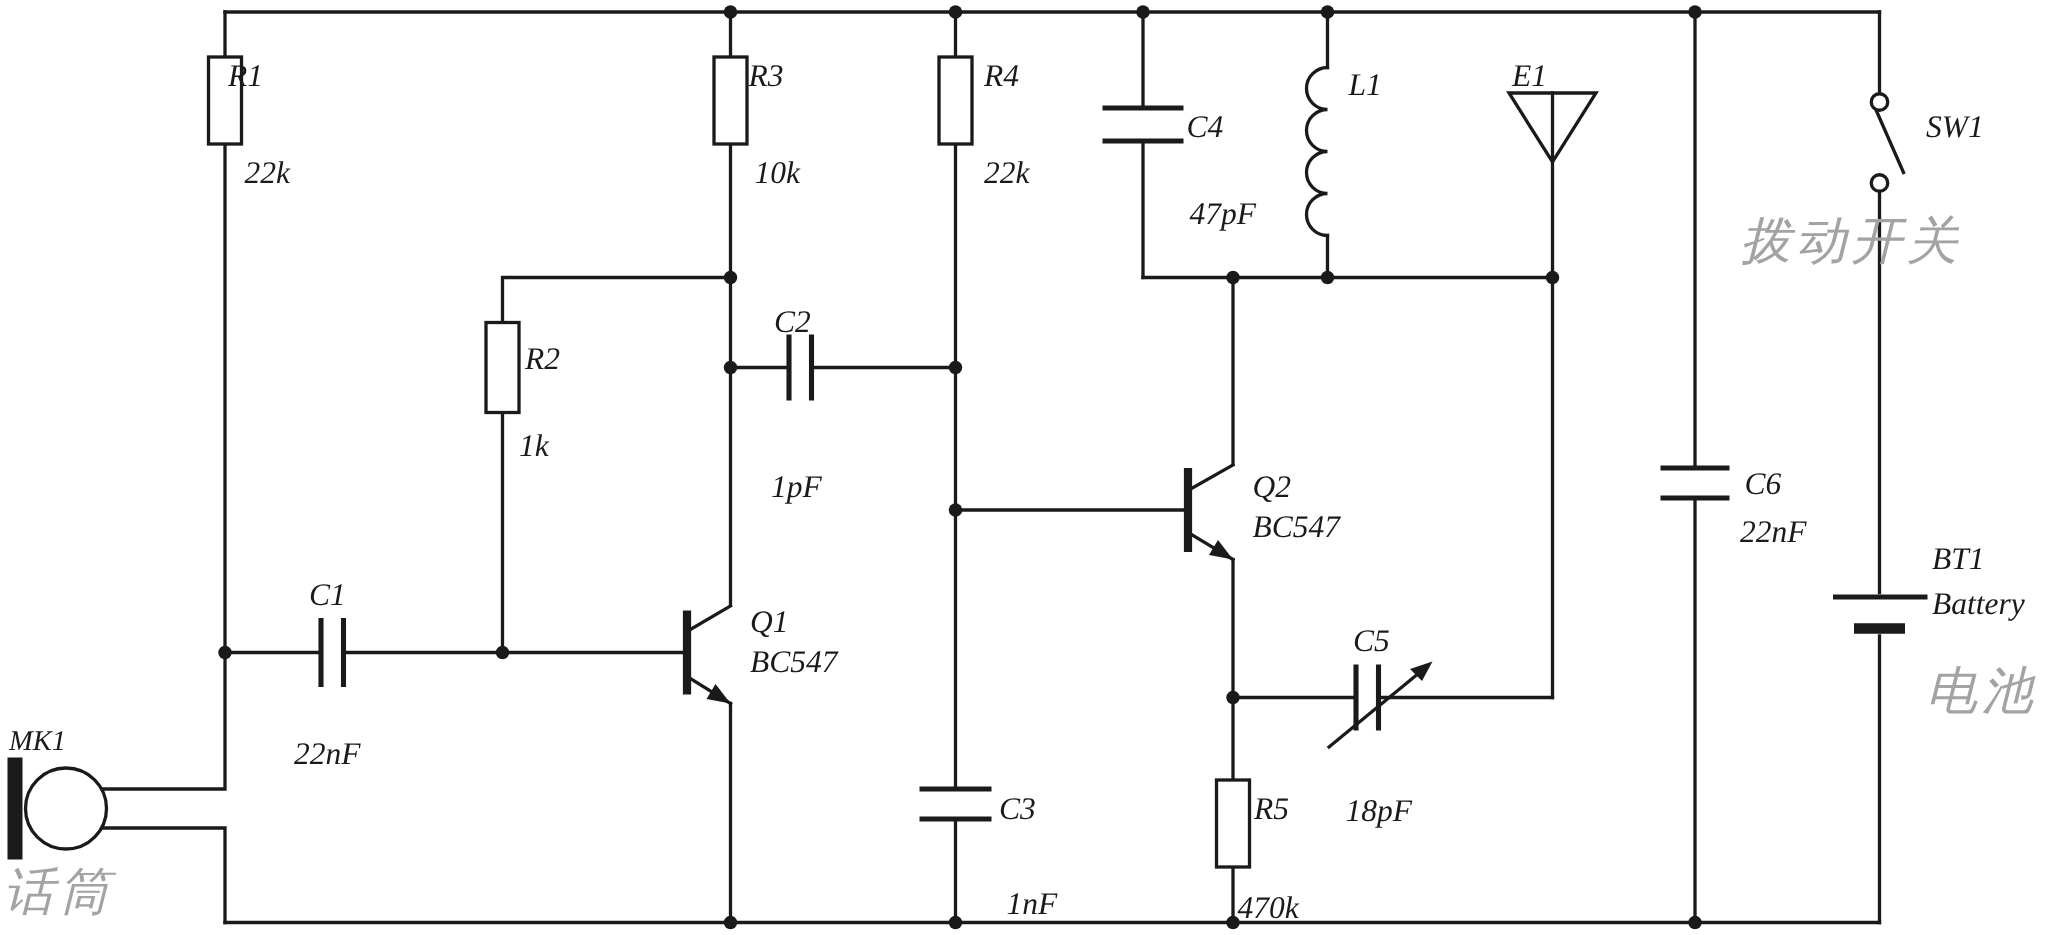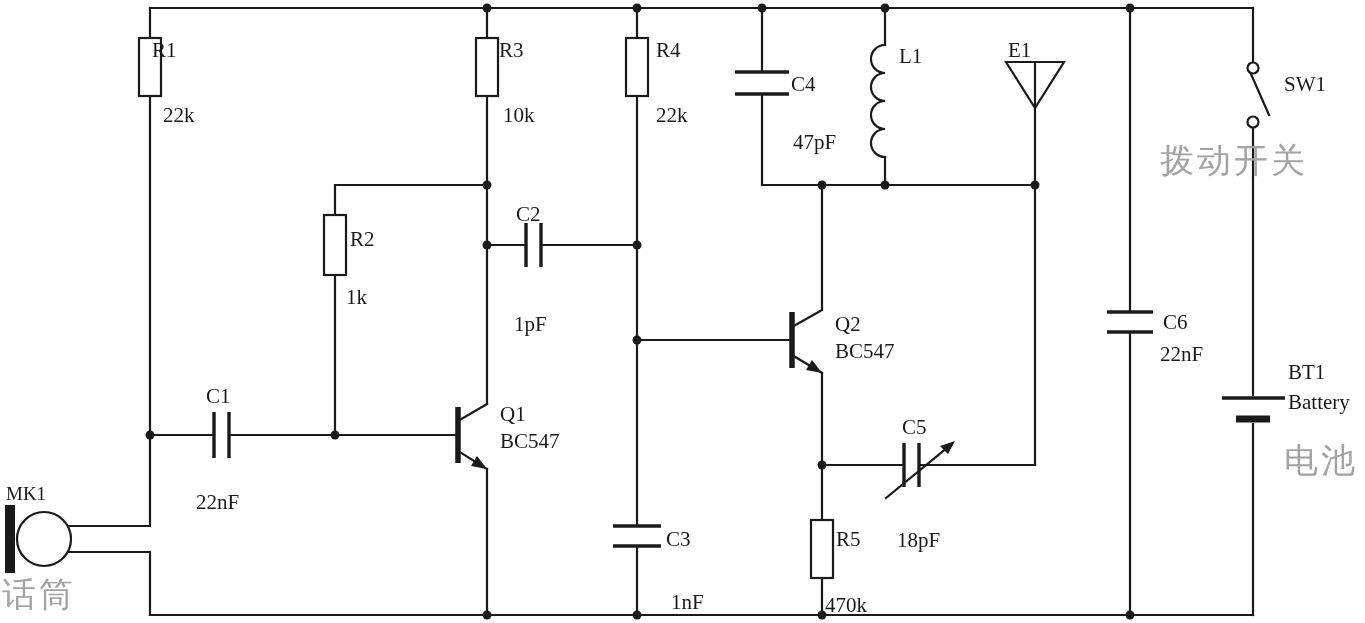--- a/index.html
+++ b/index.html
@@ -1,17 +1,17 @@
 <!DOCTYPE html>
 <html style="--wire: #1a1a1a; --label: #1a1a1a; --annotation-gray: #a3a3a3; --background: #ffffff;"><head>
 <meta charset="utf-8">
 <style>
   html,body{margin:0;padding:0;background:#fff;}
   .stage{position:relative;width:1365px;height:623px;background:var(--background,#fff);
-         font-family:"Liberation Serif","DejaVu Serif",serif;overflow:hidden;}
+         font-family:"Liberation Serif","DejaVu Serif",serif;overflow:hidden;font-style:italic;}
   svg{display:block;}
   .wire{fill:none;stroke:var(--wire,#1a1a1a);stroke-width:2.2;stroke-linecap:square;}
   .plate{fill:none;stroke:var(--wire,#1a1a1a);stroke-width:3.4;stroke-linecap:butt;}
   .thick{stroke-width:7;}
   .body{fill:#fff;stroke:var(--wire,#1a1a1a);stroke-width:2.2;}
   .dot{fill:var(--wire,#1a1a1a);stroke:none;}
   .bar{fill:none;stroke:var(--wire,#1a1a1a);stroke-width:5.5;stroke-linecap:butt;}
   .arrow{fill:var(--wire,#1a1a1a);stroke:none;}
   text{fill:var(--label,#1a1a1a);font-size:21px;}
   text.sm{font-size:19px;}

